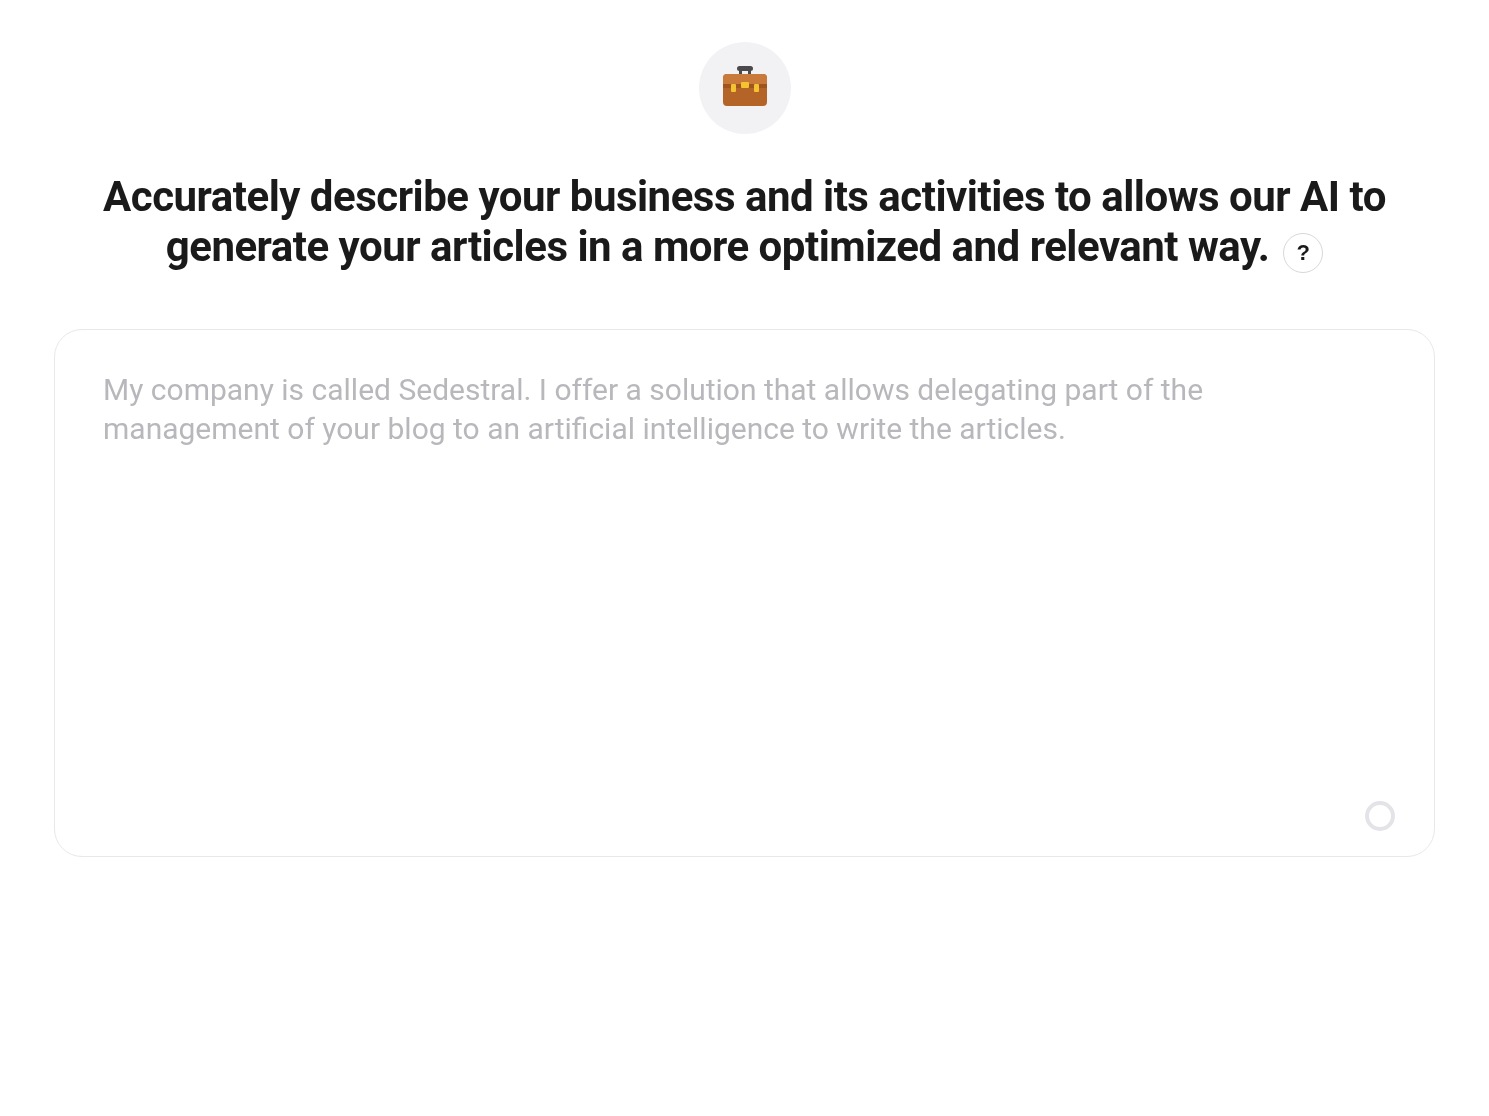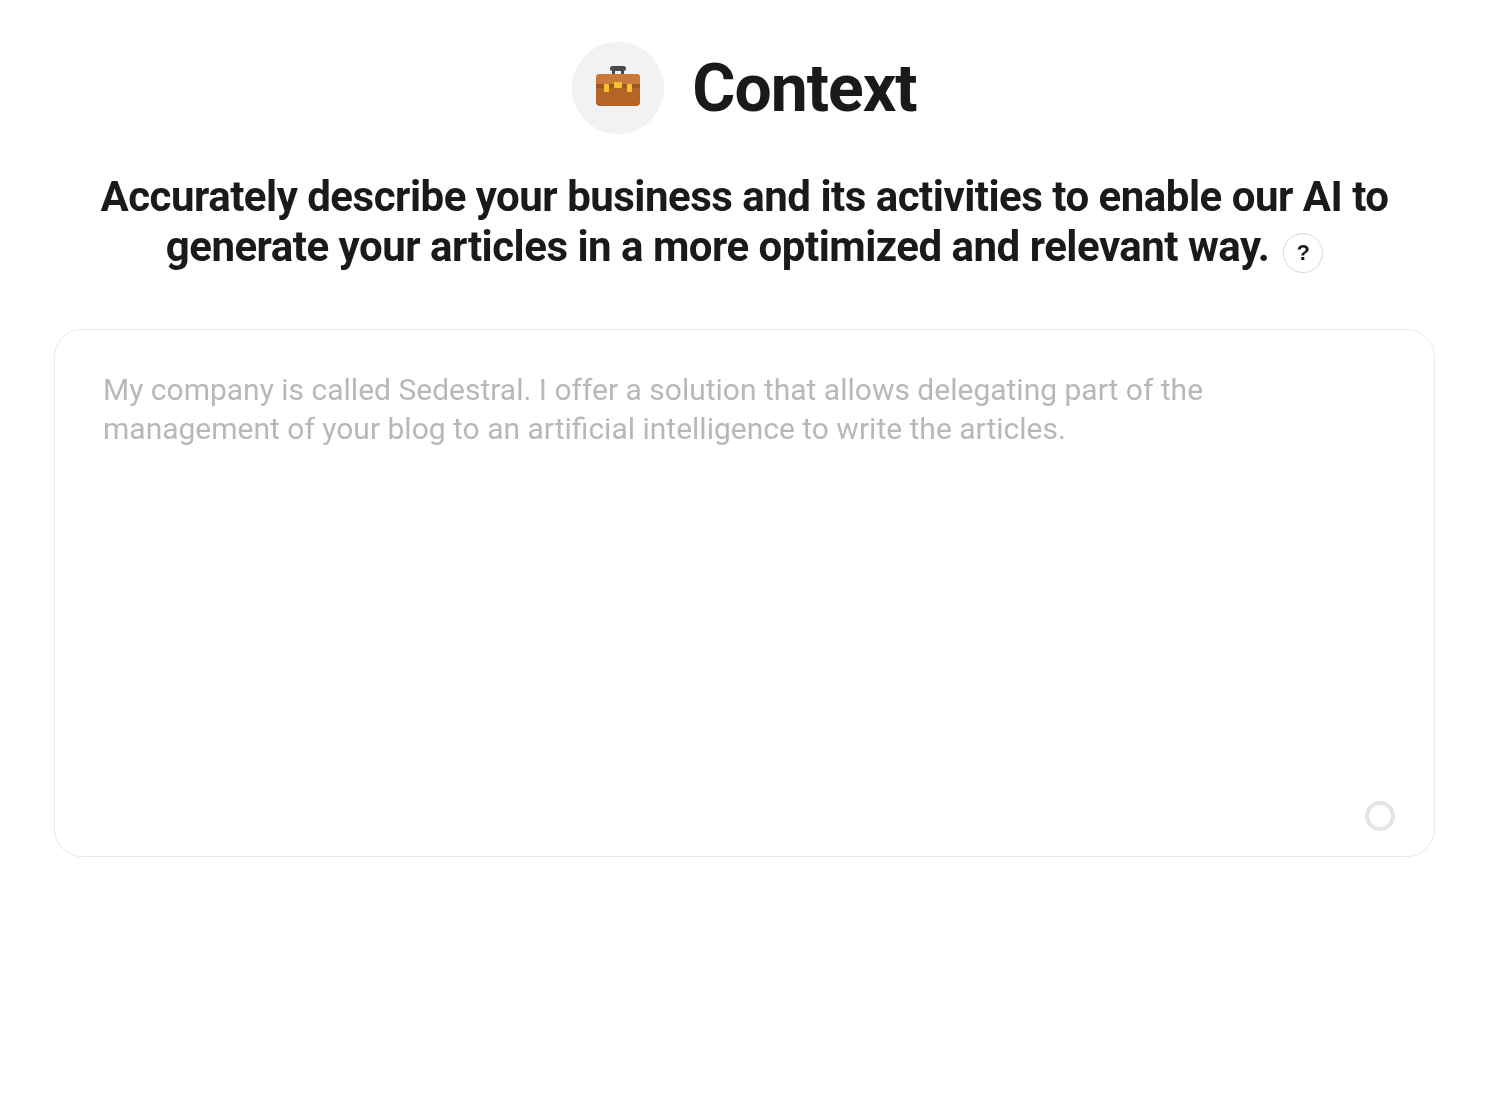--- a/index.html
+++ b/index.html
@@ -109,24 +109,23 @@
         <rect x="31" y="11" width="3" height="7" fill="#4a4a4a"></rect>
         <rect x="6" y="16" width="44" height="32" rx="4" fill="#b56428"></rect>
         <rect x="6" y="16" width="44" height="14" rx="4" fill="#c97a3a"></rect>
         <rect x="6" y="26" width="44" height="4" fill="#a05520"></rect>
         <rect x="14" y="26" width="5" height="8" rx="1" fill="#f4c430"></rect>
         <rect x="37" y="26" width="5" height="8" rx="1" fill="#f4c430"></rect>
         <rect x="24" y="24" width="8" height="6" rx="1" fill="#f4c430"></rect>
       </svg>
     </span>
   </div>
-  <h1 class="title">Context</h1>
 </div>
 
 <div class="subtitle-wrap">
-  <span class="subtitle">Accurately describe your business and its activities to enable our AI to generate your articles in a more optimized and relevant way.</span>
+  <span class="subtitle">Accurately describe your business and its activities to allows our AI to generate your articles in a more optimized and relevant way.</span>
   <button class="help-btn">?</button>
 </div>
 
 <div class="textarea-wrap">
   <textarea class="textarea" placeholder="My company is called Sedestral. I offer a solution that allows delegating part of the management of your blog to an artificial intelligence to write the articles." style=""></textarea>
   <div class="spinner"></div>
 </div>
 
 </body></html>

